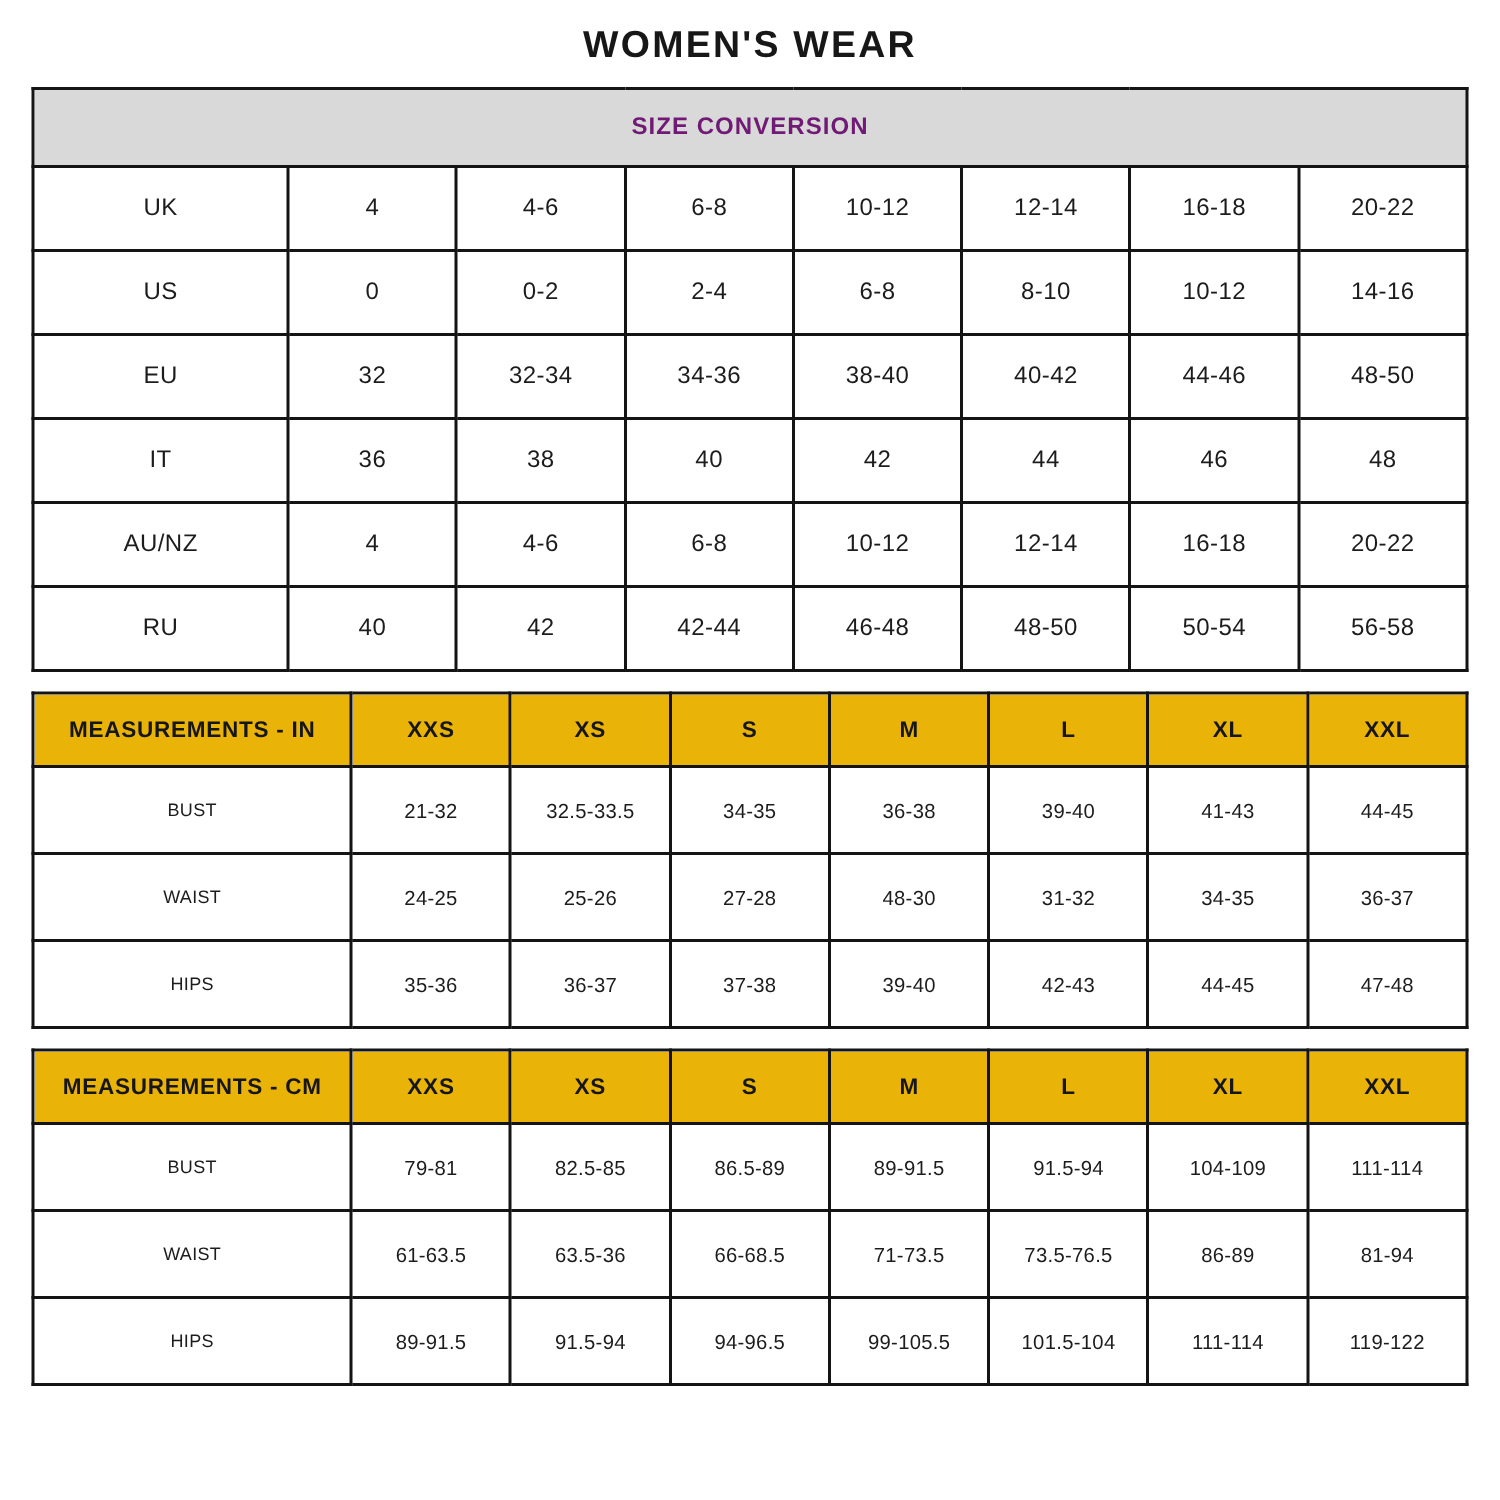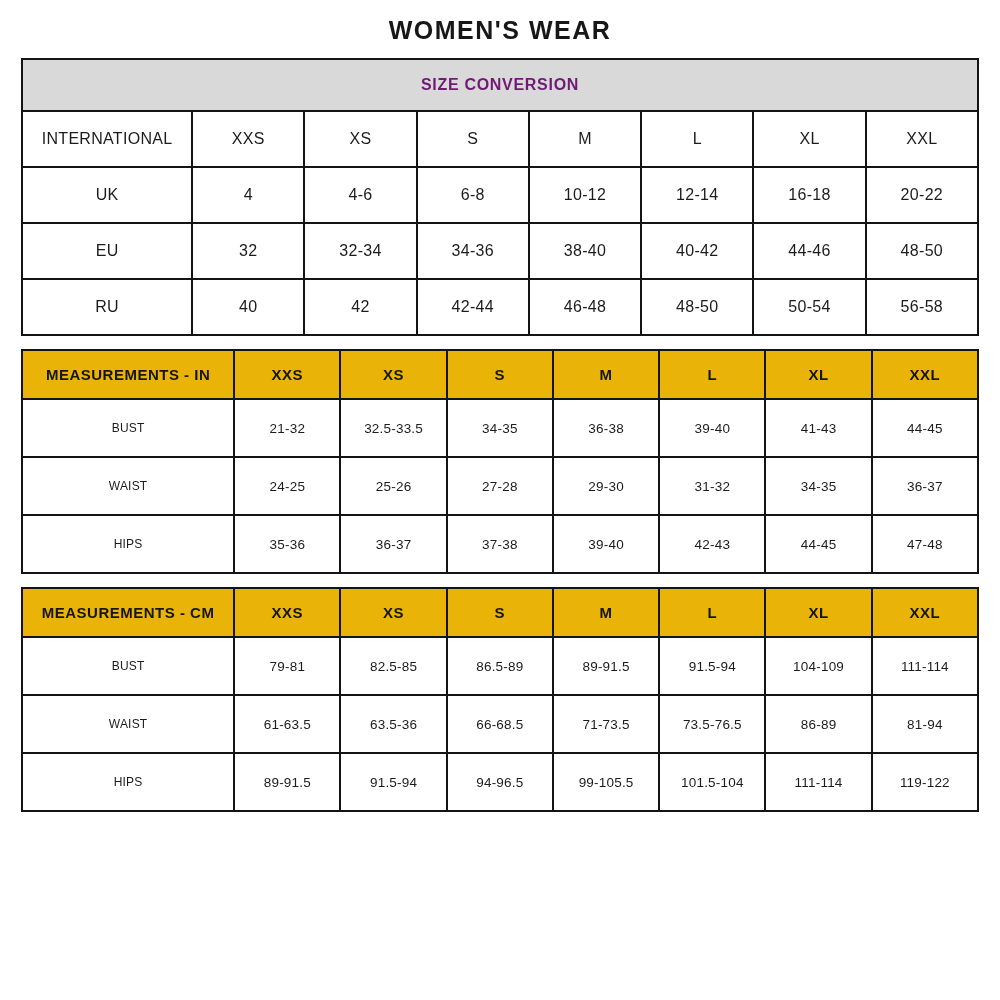--- a/index.html
+++ b/index.html
@@ -75,50 +75,70 @@
   <table class="tbl t1">
     <colgroup>
       <col class="label-col">
       <col span="7">
     </colgroup>
     <tbody>
         <tr>
           <td colspan="8" class="banner-cell">SIZE CONVERSION</td>
         </tr>
         <tr>
-          <td class="hcell">INTERNATIONAL</td>
-          <td class="hcell">XXS</td>
-          <td class="hcell">XS</td>
-          <td class="hcell">S</td>
-          <td class="hcell">M</td>
-          <td class="hcell">L</td>
-          <td class="hcell">XL</td>
-          <td class="hcell">XXL</td>
-        </tr>
-        <tr>
           <td class="row-label">UK</td>
           <td class="value-cell">4</td>
           <td class="value-cell">4-6</td>
           <td class="value-cell">6-8</td>
           <td class="value-cell">10-12</td>
           <td class="value-cell">12-14</td>
           <td class="value-cell">16-18</td>
           <td class="value-cell">20-22</td>
         </tr>
         <tr>
+          <td class="row-label">US</td>
+          <td class="value-cell">0</td>
+          <td class="value-cell">0-2</td>
+          <td class="value-cell">2-4</td>
+          <td class="value-cell">6-8</td>
+          <td class="value-cell">8-10</td>
+          <td class="value-cell">10-12</td>
+          <td class="value-cell">14-16</td>
+        </tr>
+        <tr>
           <td class="row-label">EU</td>
           <td class="value-cell">32</td>
           <td class="value-cell">32-34</td>
           <td class="value-cell">34-36</td>
           <td class="value-cell">38-40</td>
           <td class="value-cell">40-42</td>
           <td class="value-cell">44-46</td>
           <td class="value-cell">48-50</td>
         </tr>
         <tr>
+          <td class="row-label">IT</td>
+          <td class="value-cell">36</td>
+          <td class="value-cell">38</td>
+          <td class="value-cell">40</td>
+          <td class="value-cell">42</td>
+          <td class="value-cell">44</td>
+          <td class="value-cell">46</td>
+          <td class="value-cell">48</td>
+        </tr>
+        <tr>
+          <td class="row-label">AU/NZ</td>
+          <td class="value-cell">4</td>
+          <td class="value-cell">4-6</td>
+          <td class="value-cell">6-8</td>
+          <td class="value-cell">10-12</td>
+          <td class="value-cell">12-14</td>
+          <td class="value-cell">16-18</td>
+          <td class="value-cell">20-22</td>
+        </tr>
+        <tr>
           <td class="row-label">RU</td>
           <td class="value-cell">40</td>
           <td class="value-cell">42</td>
           <td class="value-cell">42-44</td>
           <td class="value-cell">46-48</td>
           <td class="value-cell">48-50</td>
           <td class="value-cell">50-54</td>
           <td class="value-cell">56-58</td>
         </tr>
       </tbody>
@@ -148,21 +168,21 @@
           <td class="value-cell">36-38</td>
           <td class="value-cell">39-40</td>
           <td class="value-cell">41-43</td>
           <td class="value-cell">44-45</td>
         </tr>
         <tr>
           <td class="row-label">WAIST</td>
           <td class="value-cell">24-25</td>
           <td class="value-cell">25-26</td>
           <td class="value-cell">27-28</td>
-          <td class="value-cell">29-30</td>
+          <td class="value-cell">48-30</td>
           <td class="value-cell">31-32</td>
           <td class="value-cell">34-35</td>
           <td class="value-cell">36-37</td>
         </tr>
         <tr>
           <td class="row-label">HIPS</td>
           <td class="value-cell">35-36</td>
           <td class="value-cell">36-37</td>
           <td class="value-cell">37-38</td>
           <td class="value-cell">39-40</td>

